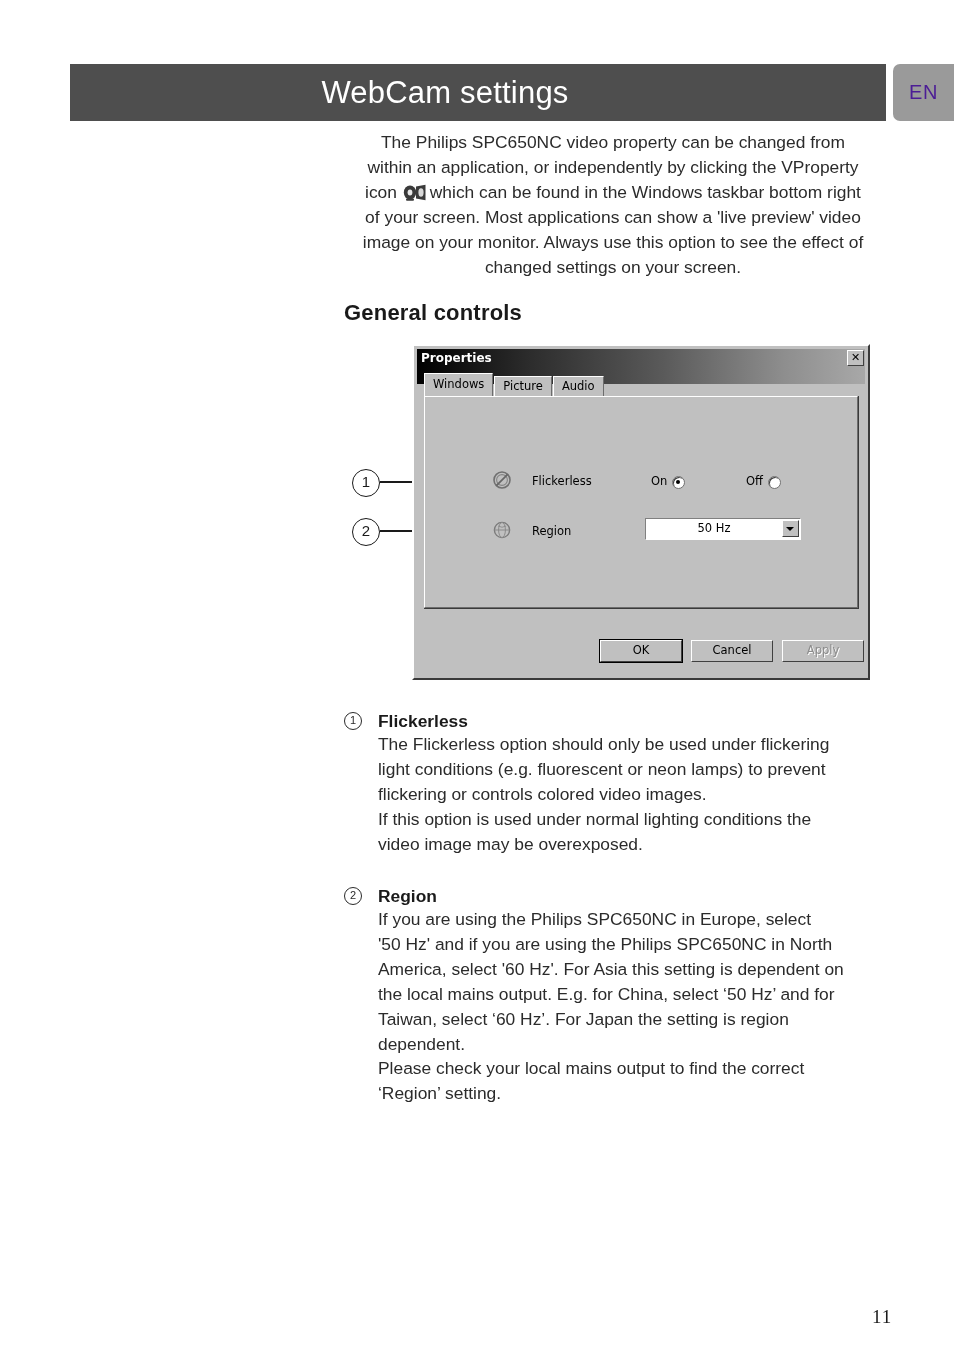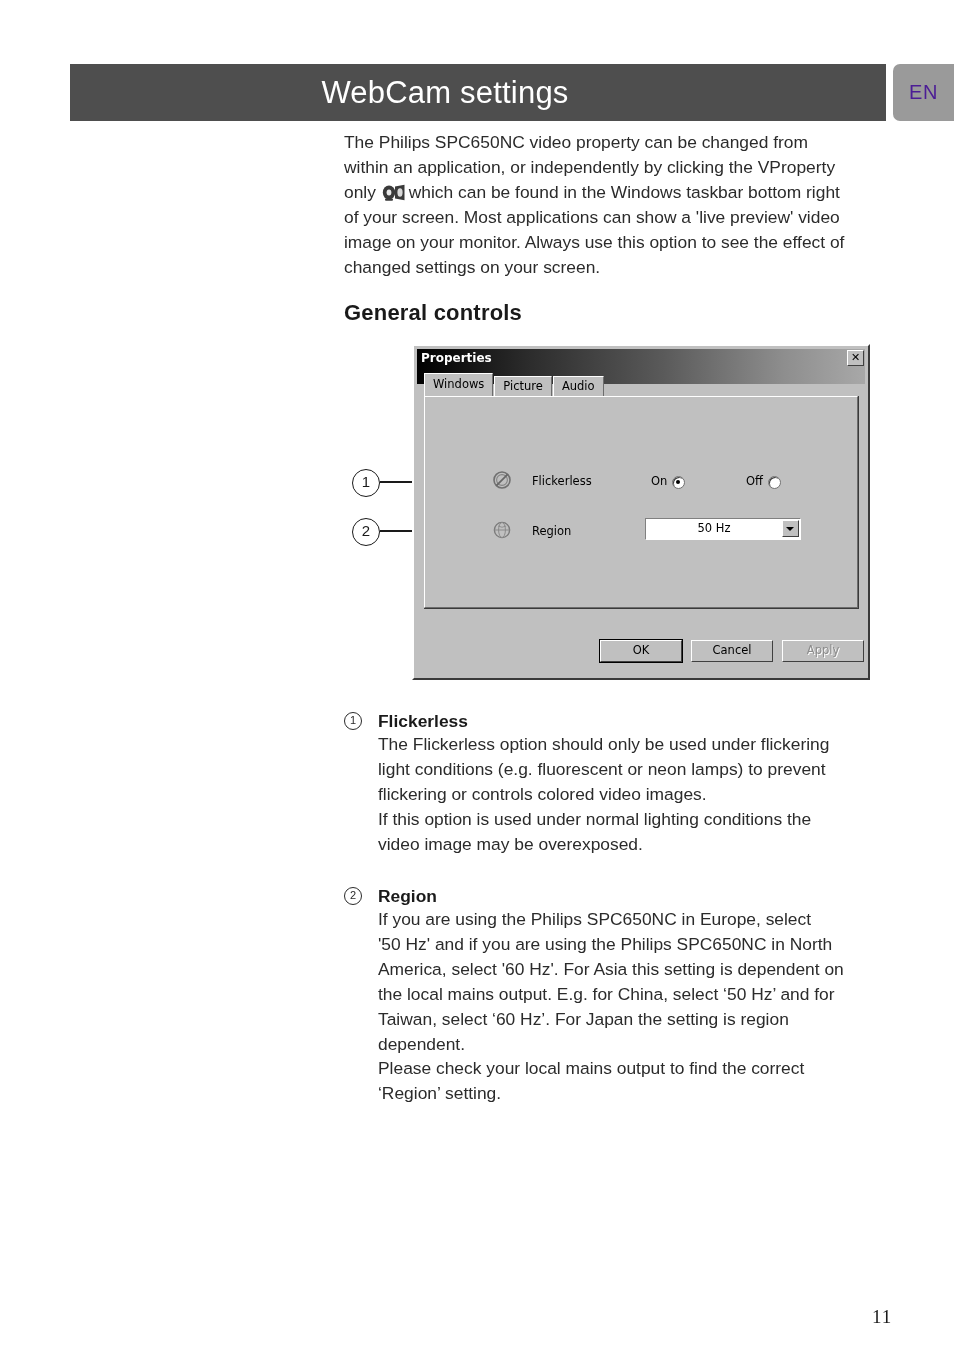--- a/index.html
+++ b/index.html
@@ -56,20 +56,21 @@
     color: #4c1d95;
     font-size: 20px;
     letter-spacing: 0.5px;
   }
 
   
   .text-col {
     position: absolute;
     left: 344px;
     width: 538px;
+    text-align: center;
   }
   .para {
     font-size: 17.4px;
     line-height: 24.9px;
     color: #2b2b2b;
   }
   #intro-para { top: 130px; }
   #intro-para .line { white-space: nowrap; }
 
   .inline-cam-icon {
@@ -384,21 +385,21 @@
   <div id="page-title">WebCam settings</div>
 </div>
 <div id="lang-tab">
   <span id="lang-tab-label">EN</span>
 </div>
 
 <div id="intro-para" class="text-col para">
   <div class="line">The Philips SPC650NC video property can be changed from</div>
   <div class="line">within an application, or independently by clicking the VProperty</div>
   <div class="line">
-    <span>only</span>
+    <span>icon</span>
     <span class="inline-cam-icon">
       <svg width="26" height="17" viewBox="0 0 26 17" xmlns="http://www.w3.org/2000/svg">
         <g fill="#3a3a3a">
           <ellipse cx="7" cy="8.5" rx="6.2" ry="7"></ellipse>
           <path d="M13 2.5 L22.5 0.8 L22.5 16.2 L13 14.5 Z"></path>
           <rect x="3" y="14.5" width="8" height="2.2" rx="1"></rect>
         </g>
         <ellipse cx="7" cy="8.5" rx="2.4" ry="3" fill="#e9e9e9"></ellipse>
         <ellipse cx="18" cy="8.5" rx="2.6" ry="4.2" fill="#d9d9d9"></ellipse>
       </svg>

